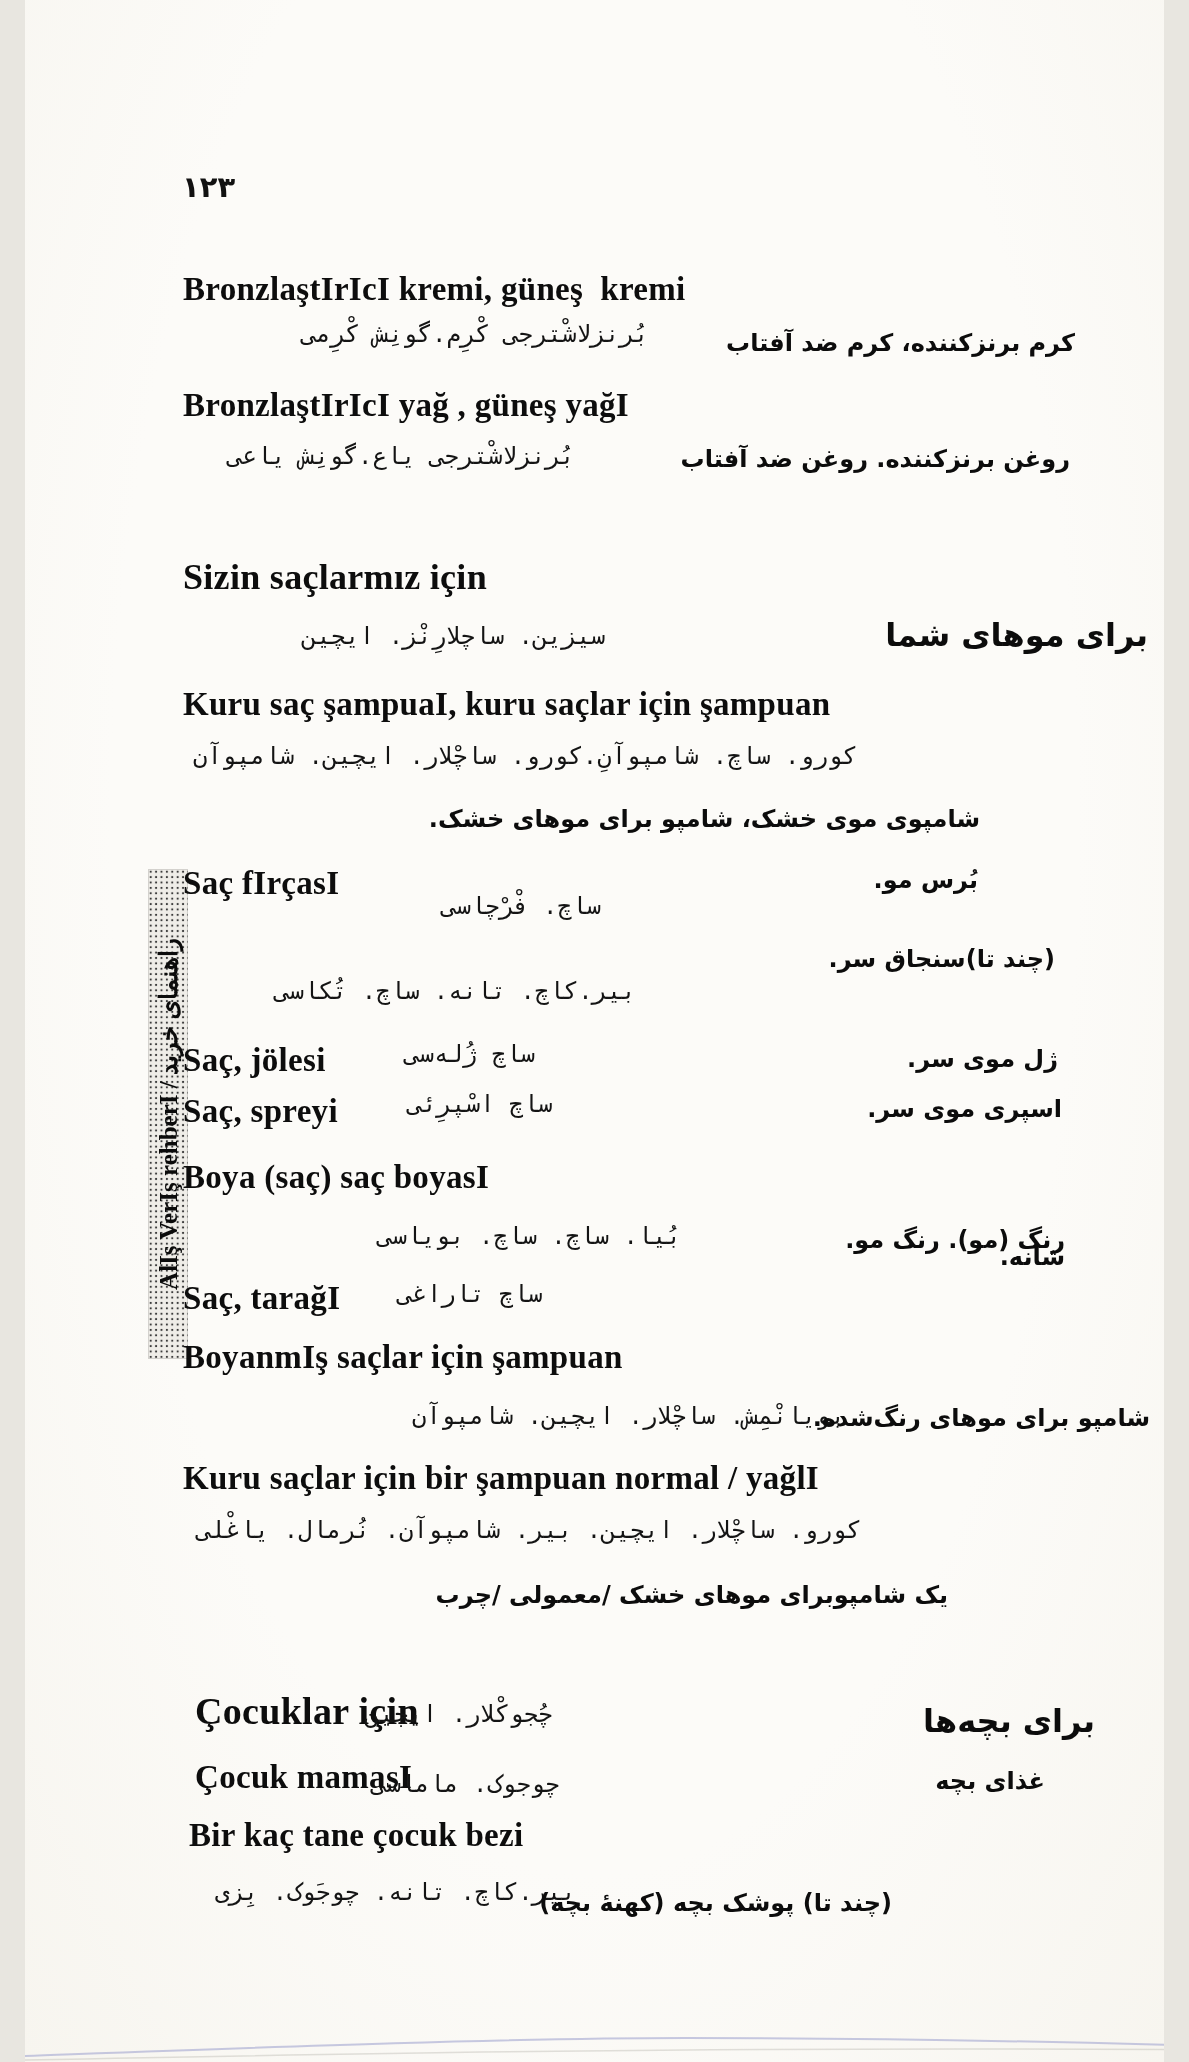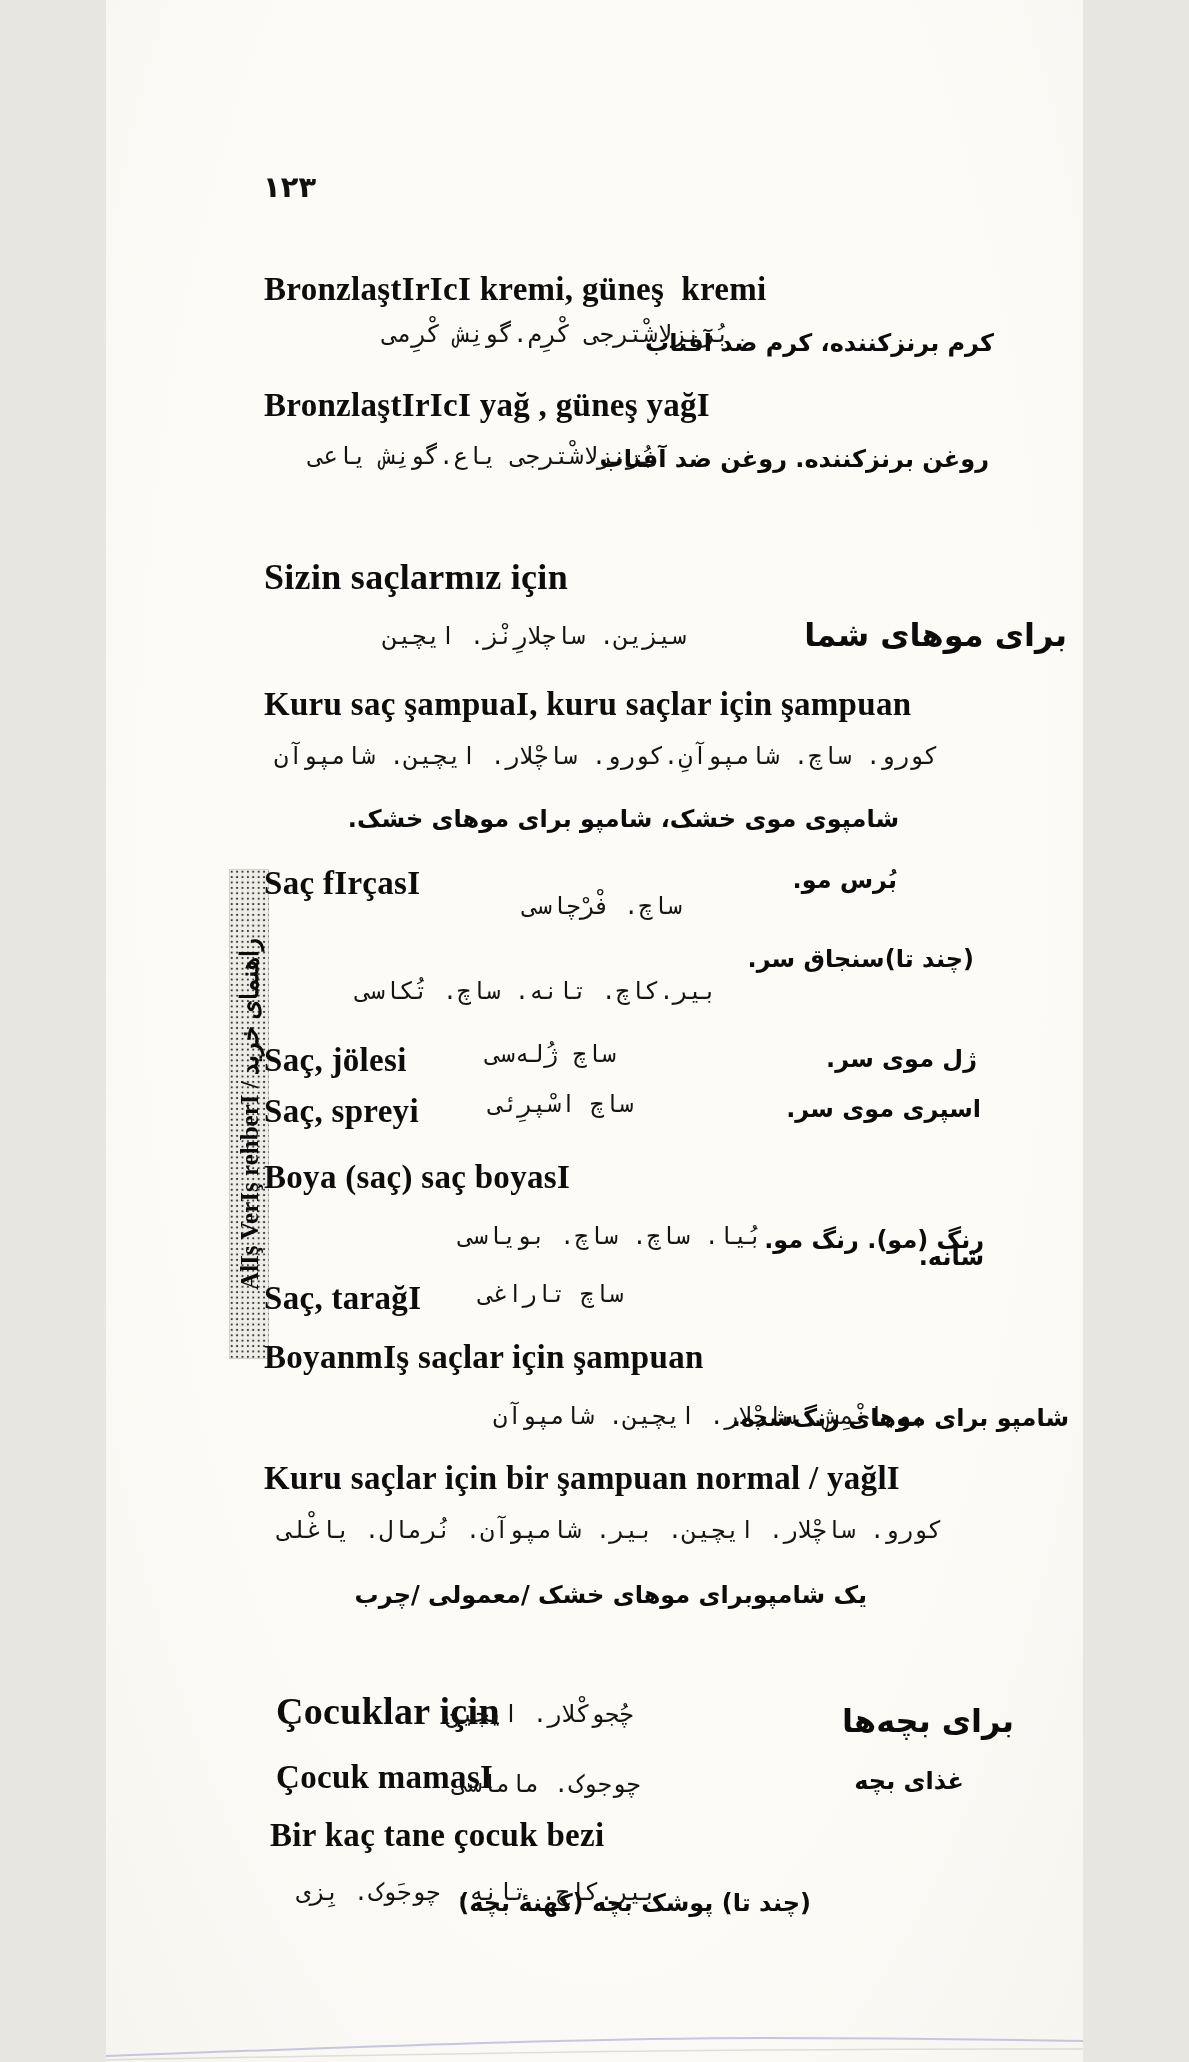--- a/index.html
+++ b/index.html
@@ -1,18 +1,18 @@
 <!DOCTYPE html>
 <html><head>
 <meta charset="utf-8">
 <style>
   html,body{margin:0;padding:0;background:#e8e6e0;}
   .page{
     position:relative;
-    width:977px;height:2062px;
+    width:1139px;height:2062px;
     margin:0 auto;
     background:
       radial-gradient(ellipse at 50% 40%, #fcfbf8 60%, #f7f5ef 100%);
     overflow:hidden;
     color:#0c0c0c;
   }
   
   .lat{
     position:absolute;
     font-family:"Liberation Serif",serif;

